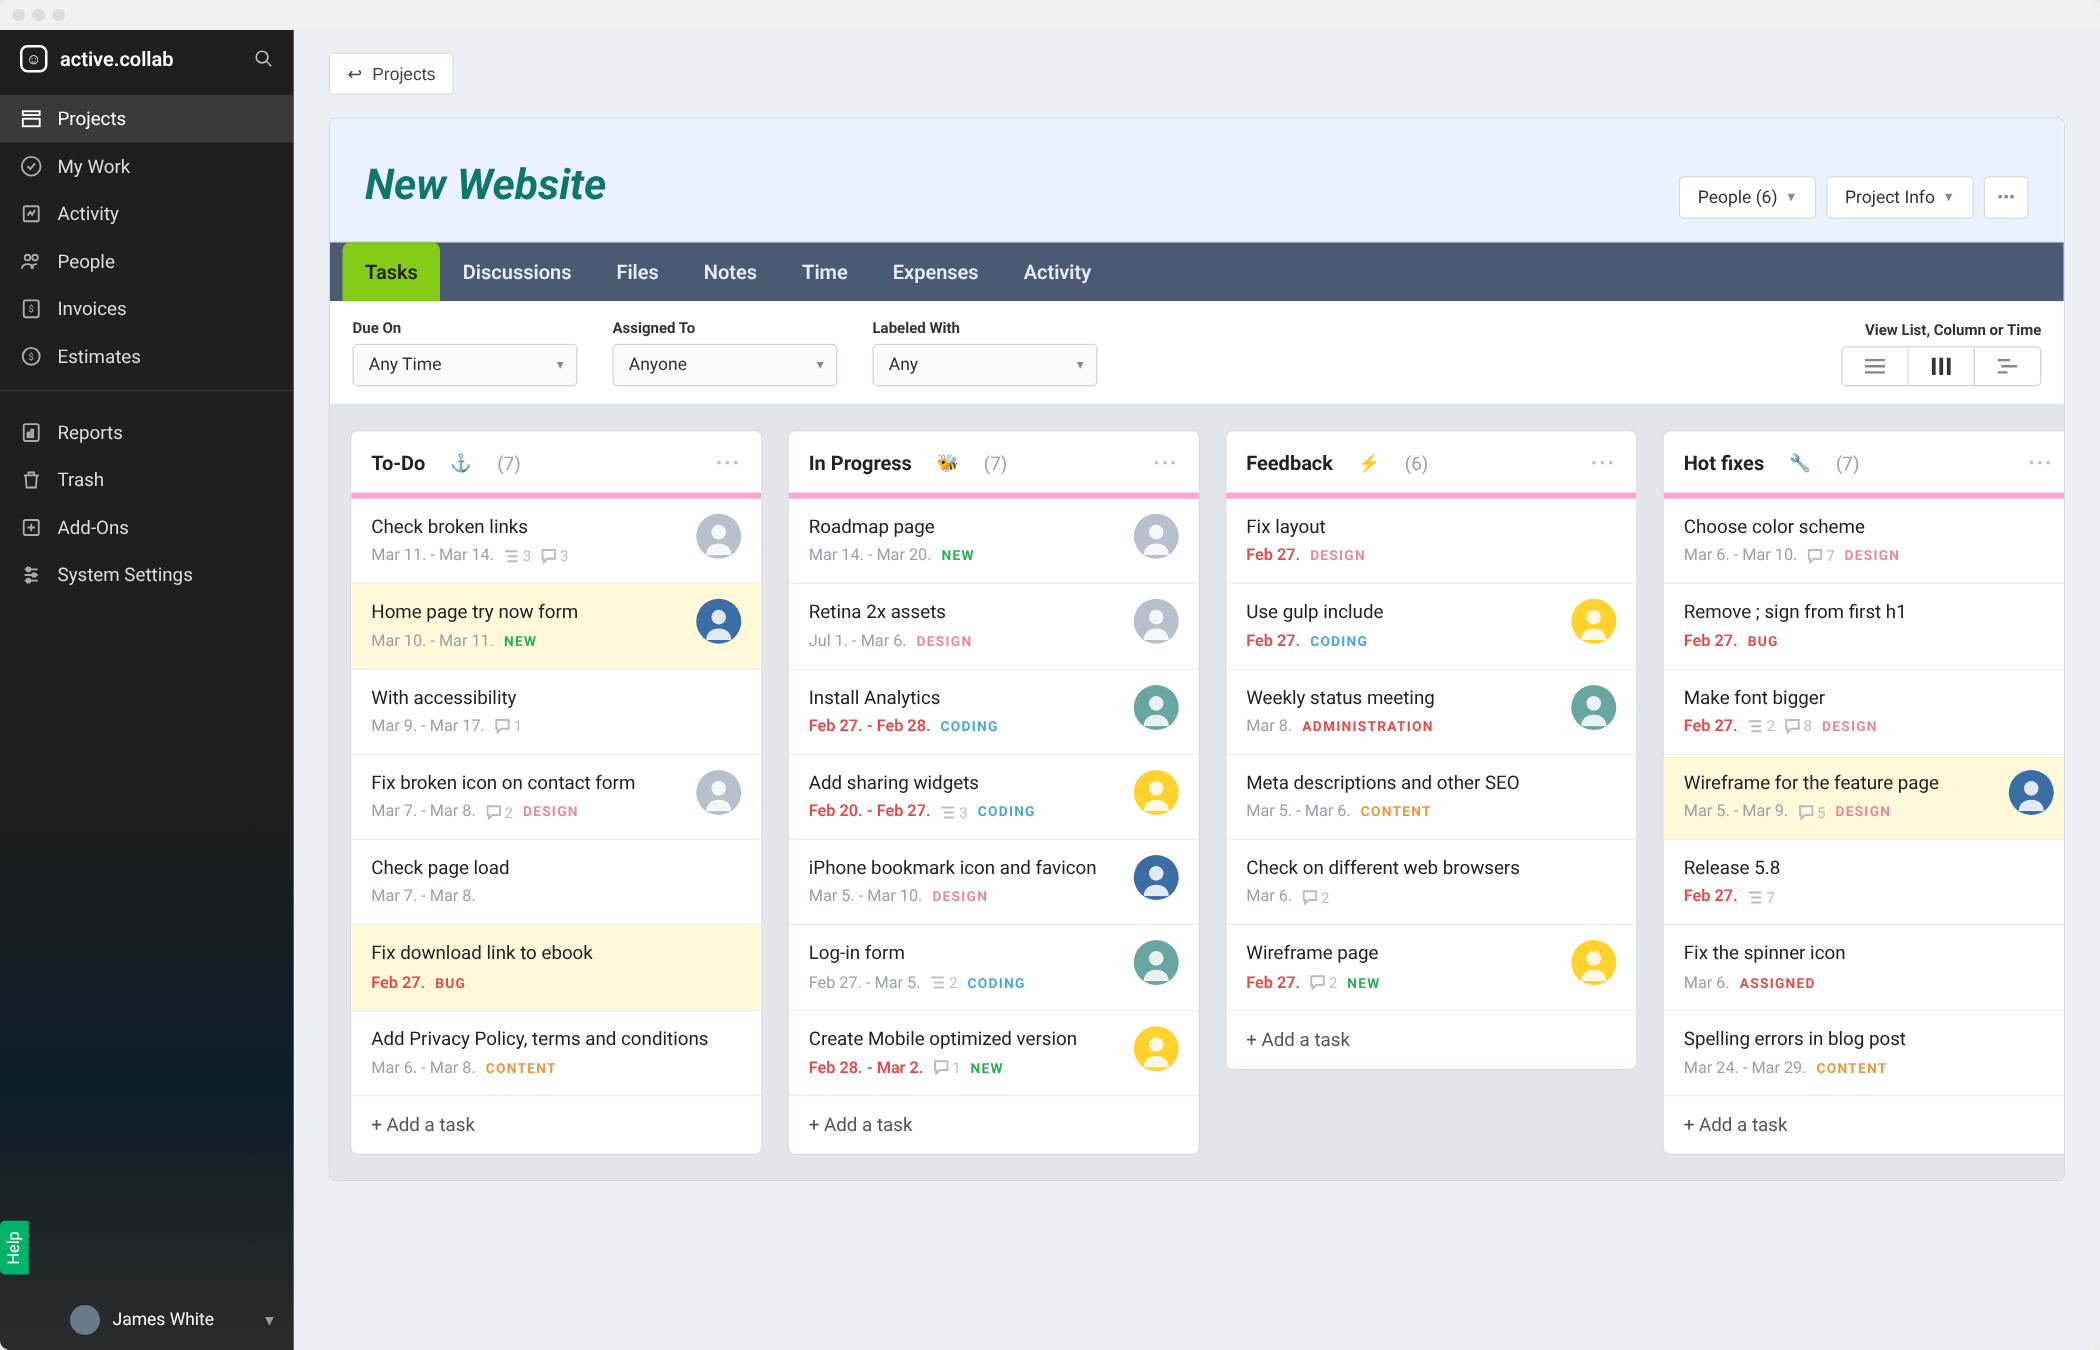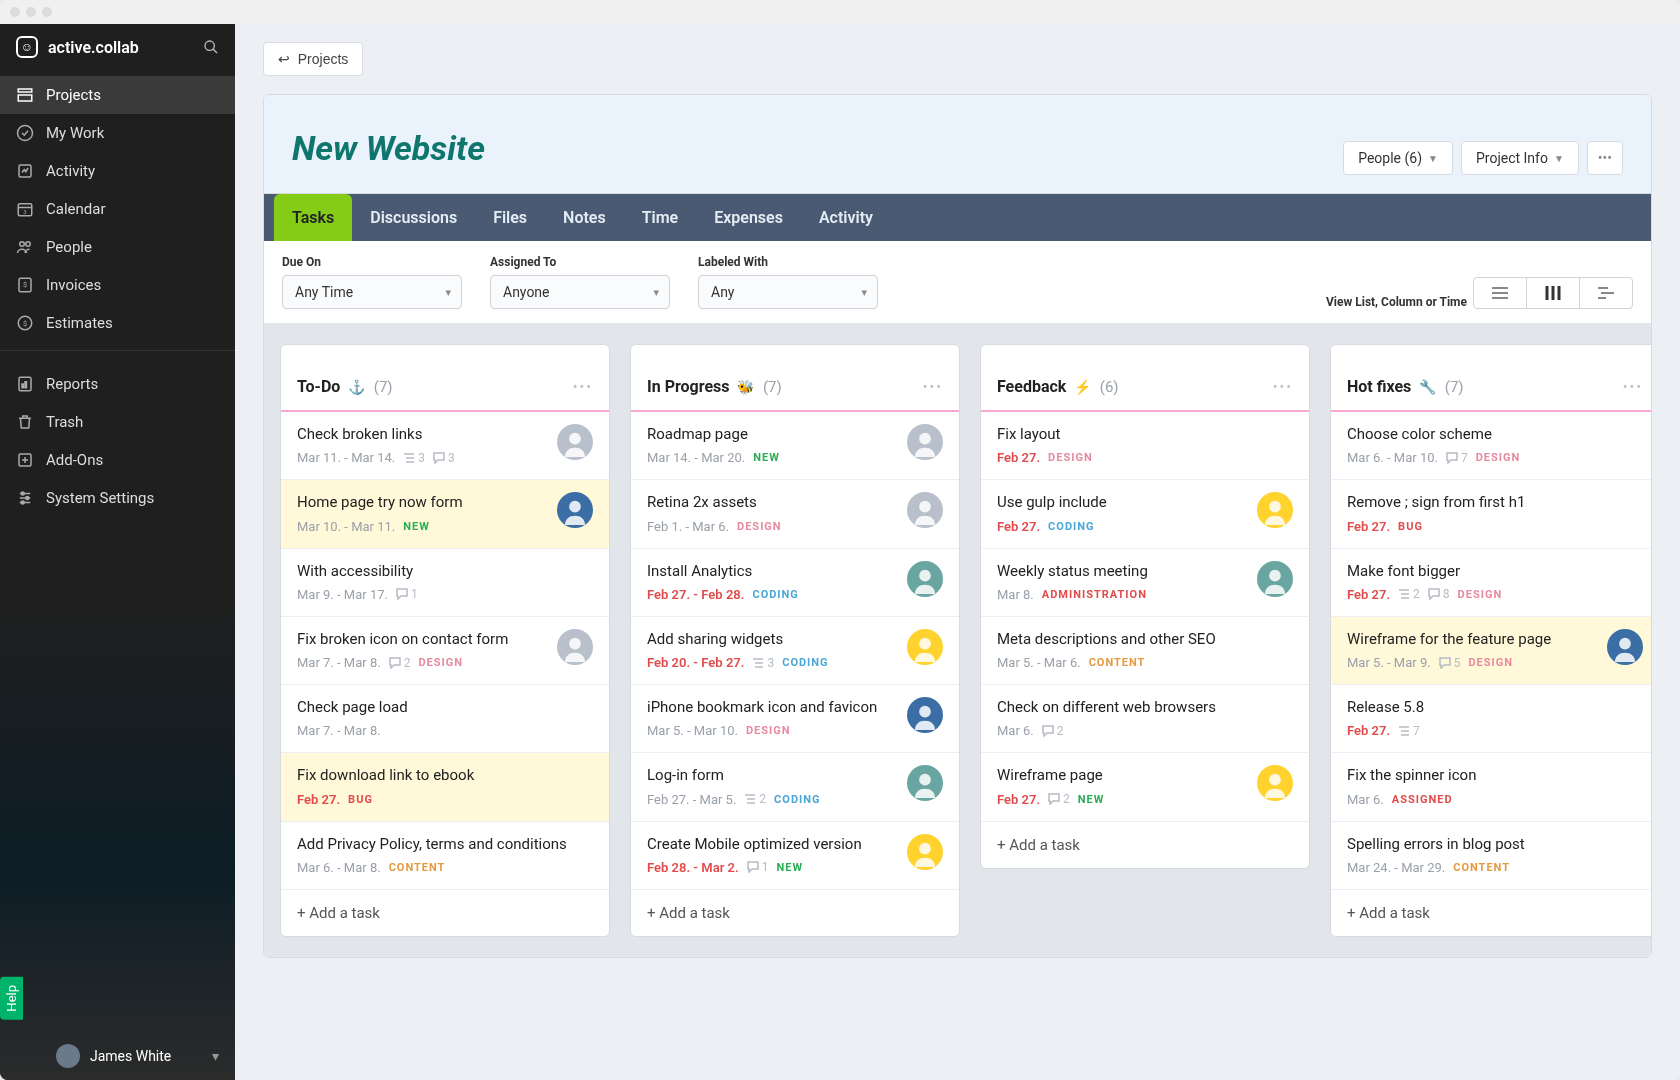--- a/index.html
+++ b/index.html
@@ -40,30 +40,30 @@
 
 .tabs { background: #495a72; display: flex; padding: 0 10px; }
 .tab { padding: 14px 18px; color: #e6ecf4; font-size: 16px; font-weight: 600; cursor: pointer; border-radius: 6px 6px 0 0; }
 .tab.active { background: #84cc16; color: #222; }
 
 .filters { background: #fff; padding: 14px 18px; display: flex; gap: 28px; border-bottom: 1px solid #e4e6ea; align-items: flex-end; }
 .filter { display: flex; flex-direction: column; gap: 6px; }
 .filter label { font-size: 12px; font-weight: 700; color: #333; }
 .select { border: 1px solid #cfd3d9; border-radius: 4px; padding: 8px 32px 8px 12px; background: #fafbfc; font-size: 14px; min-width: 180px; position: relative; cursor: pointer; }
 .select::after { content: "▾"; position: absolute; right: 10px; top: 50%; transform: translateY(-50%); color: #888; font-size: 11px; }
-.view-switch { margin-left: auto; display: flex; flex-direction: row; gap: 6px; align-items: flex-end; }
+.view-switch { margin-left: auto; display: flex; flex-direction: column; gap: 6px; align-items: flex-end; }
 .view-switch label { font-size: 12px; font-weight: 700; color: #333; }
 .seg { display: inline-flex; border: 1px solid #cfd3d9; border-radius: 4px; overflow: hidden; }
 .seg > div { padding: 8px 18px; cursor: pointer; color: #888; border-right: 1px solid #cfd3d9; display: flex; align-items: center; }
 .seg > div:last-child { border-right: none; }
 .seg > div.active { color: #222; background: #fff; }
 
 .board { background: #e2e5ea; padding: 20px 16px; display: flex; gap: 20px; align-items: flex-start; overflow-x: auto; }
 .col { background: #fff; border: 1px solid #d7dbe0; border-radius: 6px; width: 330px; flex: 0 0 330px; display: flex; flex-direction: column; }
-.col-head { padding: 16px 16px 14px; display: flex; align-items: center; gap: 8px; border-bottom: 2px solid #f9a8d4; margin-top: 16px; }
+.col-head { padding: 16px 16px 14px; display: flex; align-items: center; gap: 20px; border-bottom: 5px solid #f9a8d4; }
 .col-head .title { font-weight: 700; font-size: 16px; color: #222; }
 .col-head .count { color: #9aa1aa; font-size: 15px; }
 .col-head .dots { margin-left: auto; color: #bcc1c8; letter-spacing: 2px; cursor: pointer; font-size: 14px; }
 .emoji { font-size: 14px; }
 
 .card { padding: 12px 16px 14px; border-bottom: 1px solid #eceef1; cursor: pointer; display: flex; gap: 20px; align-items: flex-start; }
 .card:last-of-type { border-bottom: 1px solid #eceef1; }
 .card.hl { background: #fff9d9; }
 .card .body { flex: 1; min-width: 0; }
 .card .title { font-size: 15px; color: #222; margin-bottom: 6px; line-height: 1.35; }
@@ -139,30 +139,20 @@
               <svg width="18" height="18" viewBox="0 0 24 24" fill="none" stroke="currentColor" stroke-width="2">
                 <rect x="4" y="4" width="16" height="16" rx="2"></rect>
                 <path d="M8 14l3-4 2 3 3-5"></path>
               </svg>
             </span>
             <span>Activity</span>
           </div>
           <div class="nav-item">
             <span class="ico">
               <svg width="18" height="18" viewBox="0 0 24 24" fill="none" stroke="currentColor" stroke-width="2">
-                <rect x="3" y="5" width="18" height="16" rx="2"></rect>
-                <line x1="3" y1="10" x2="21" y2="10"></line>
-                <text x="12" y="18" font-size="8" text-anchor="middle" fill="currentColor" stroke="none">3</text>
-              </svg>
-            </span>
-            <span>Calendar</span>
-          </div>
-          <div class="nav-item">
-            <span class="ico">
-              <svg width="18" height="18" viewBox="0 0 24 24" fill="none" stroke="currentColor" stroke-width="2">
                 <circle cx="8" cy="8" r="3"></circle>
                 <circle cx="16" cy="8" r="3"></circle>
                 <path d="M2 20c0-3 3-5 6-5s6 2 6 5M12 20c0-3 3-5 6-5"></path>
               </svg>
             </span>
             <span>People</span>
           </div>
           <div class="nav-item">
             <span class="ico">
               <svg width="18" height="18" viewBox="0 0 24 24" fill="none" stroke="currentColor" stroke-width="2">
@@ -438,21 +428,21 @@
                   <svg viewBox="0 0 36 36">
                     <circle cx="18" cy="14" r="7" fill="#fff" opacity="0.85"></circle>
                     <path d="M6 36c0-7 5-11 12-11s12 4 12 11" fill="#fff" opacity="0.85"></path>
                   </svg>
                 </div>
               </div>
               <div class="card">
                 <div class="body">
                   <div class="title">Retina 2x assets</div>
                   <div class="meta">
-                    <span class="date">Feb 1. - Mar 6.</span> 
+                    <span class="date">Jul 1. - Mar 6.</span> 
                     <span class="pill DESIGN">DESIGN</span>
                   </div>
                 </div>
                 <div class="avatar grey">
                   <svg viewBox="0 0 36 36">
                     <circle cx="18" cy="14" r="7" fill="#fff" opacity="0.85"></circle>
                     <path d="M6 36c0-7 5-11 12-11s12 4 12 11" fill="#fff" opacity="0.85"></path>
                   </svg>
                 </div>
               </div>

